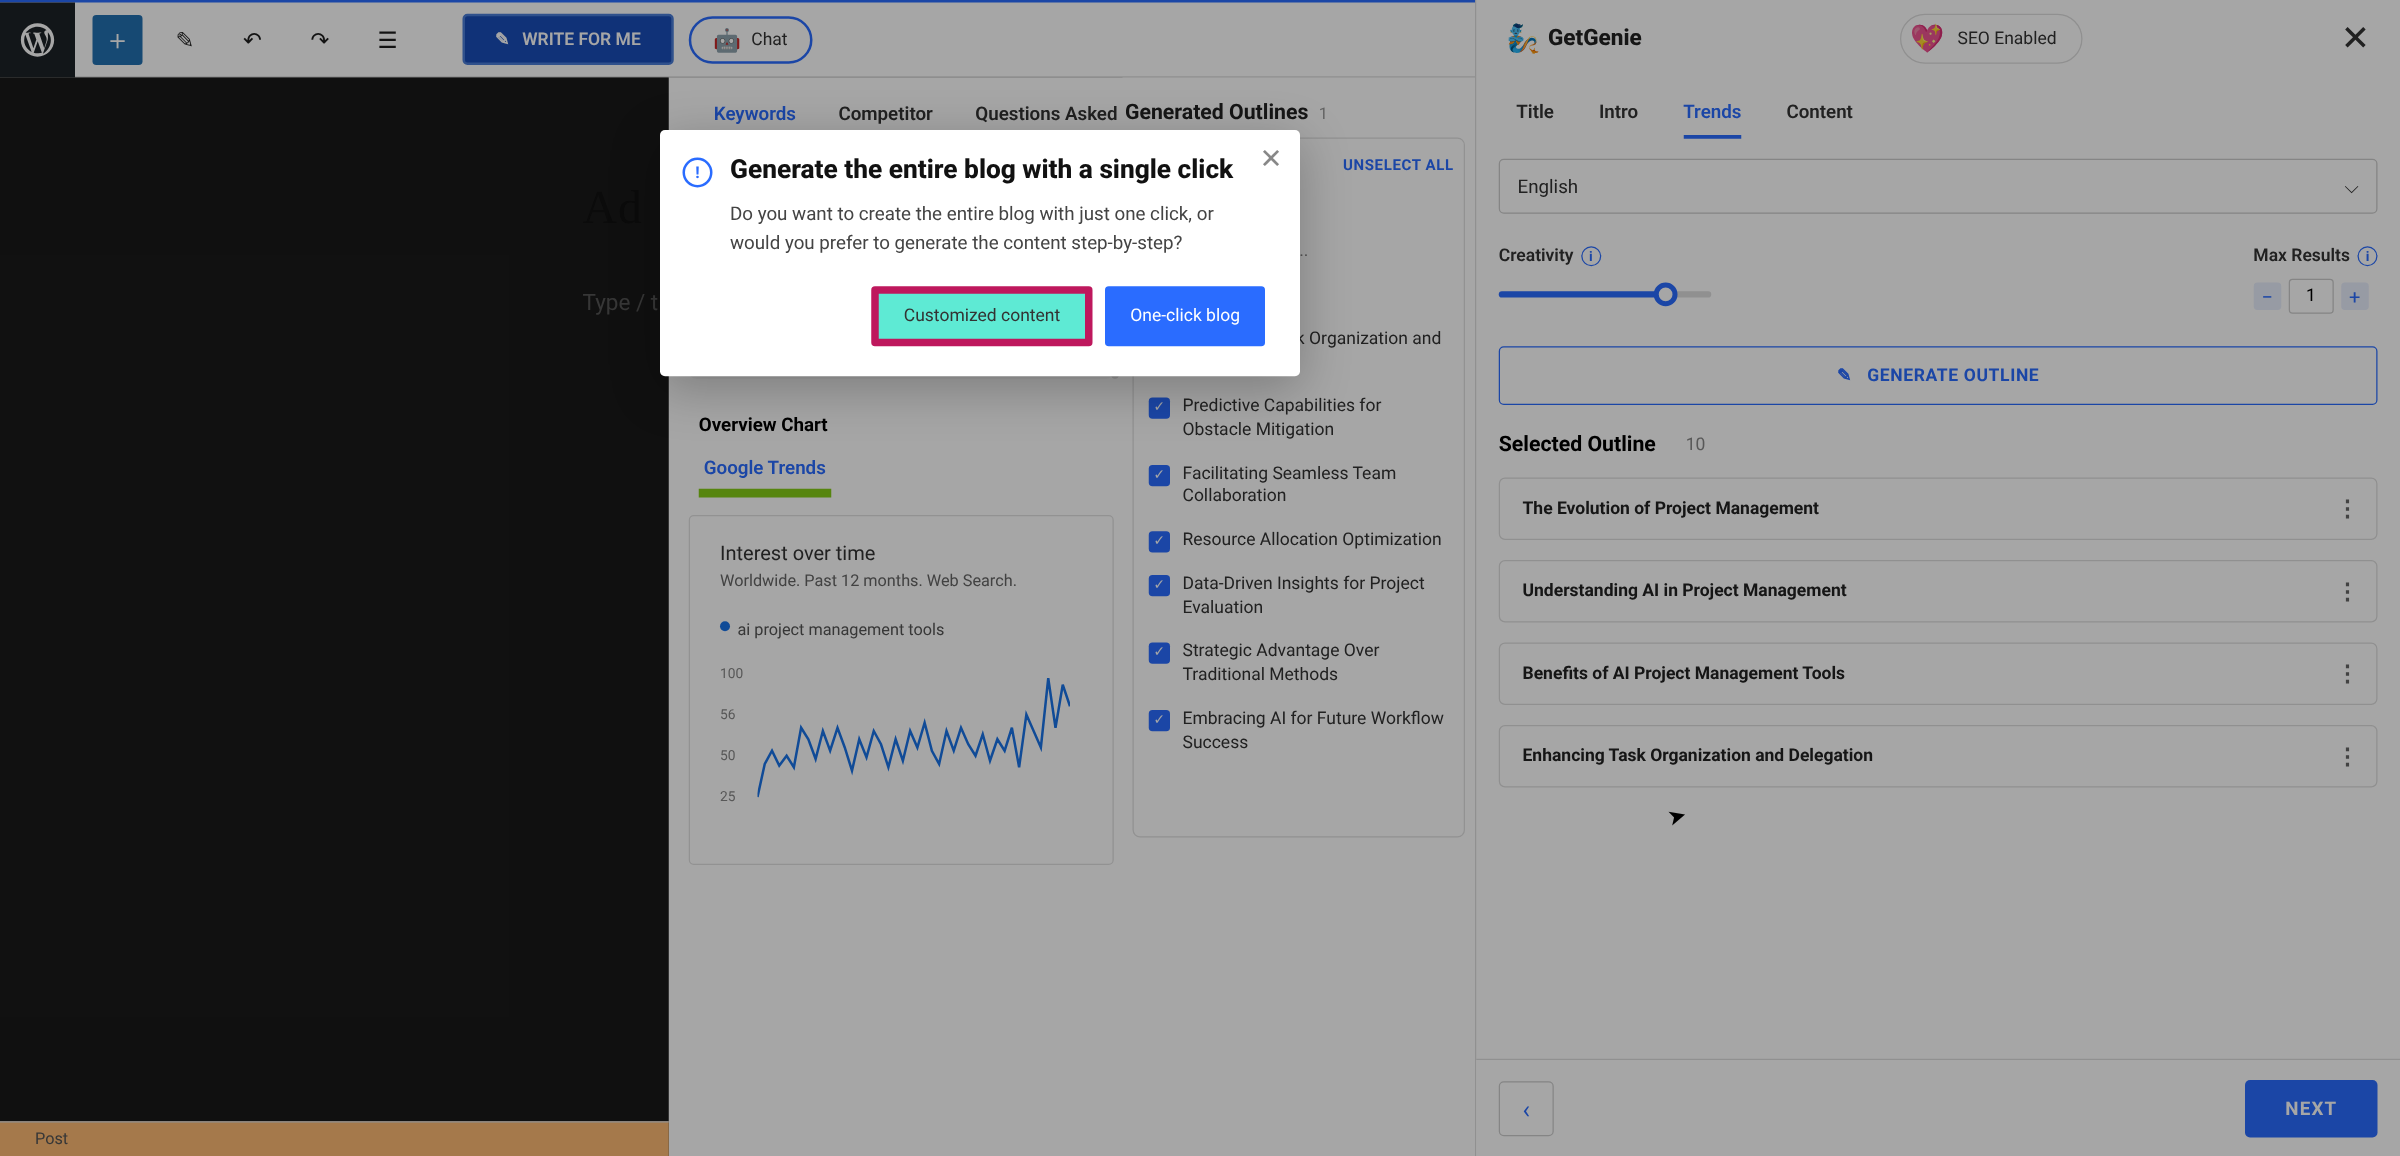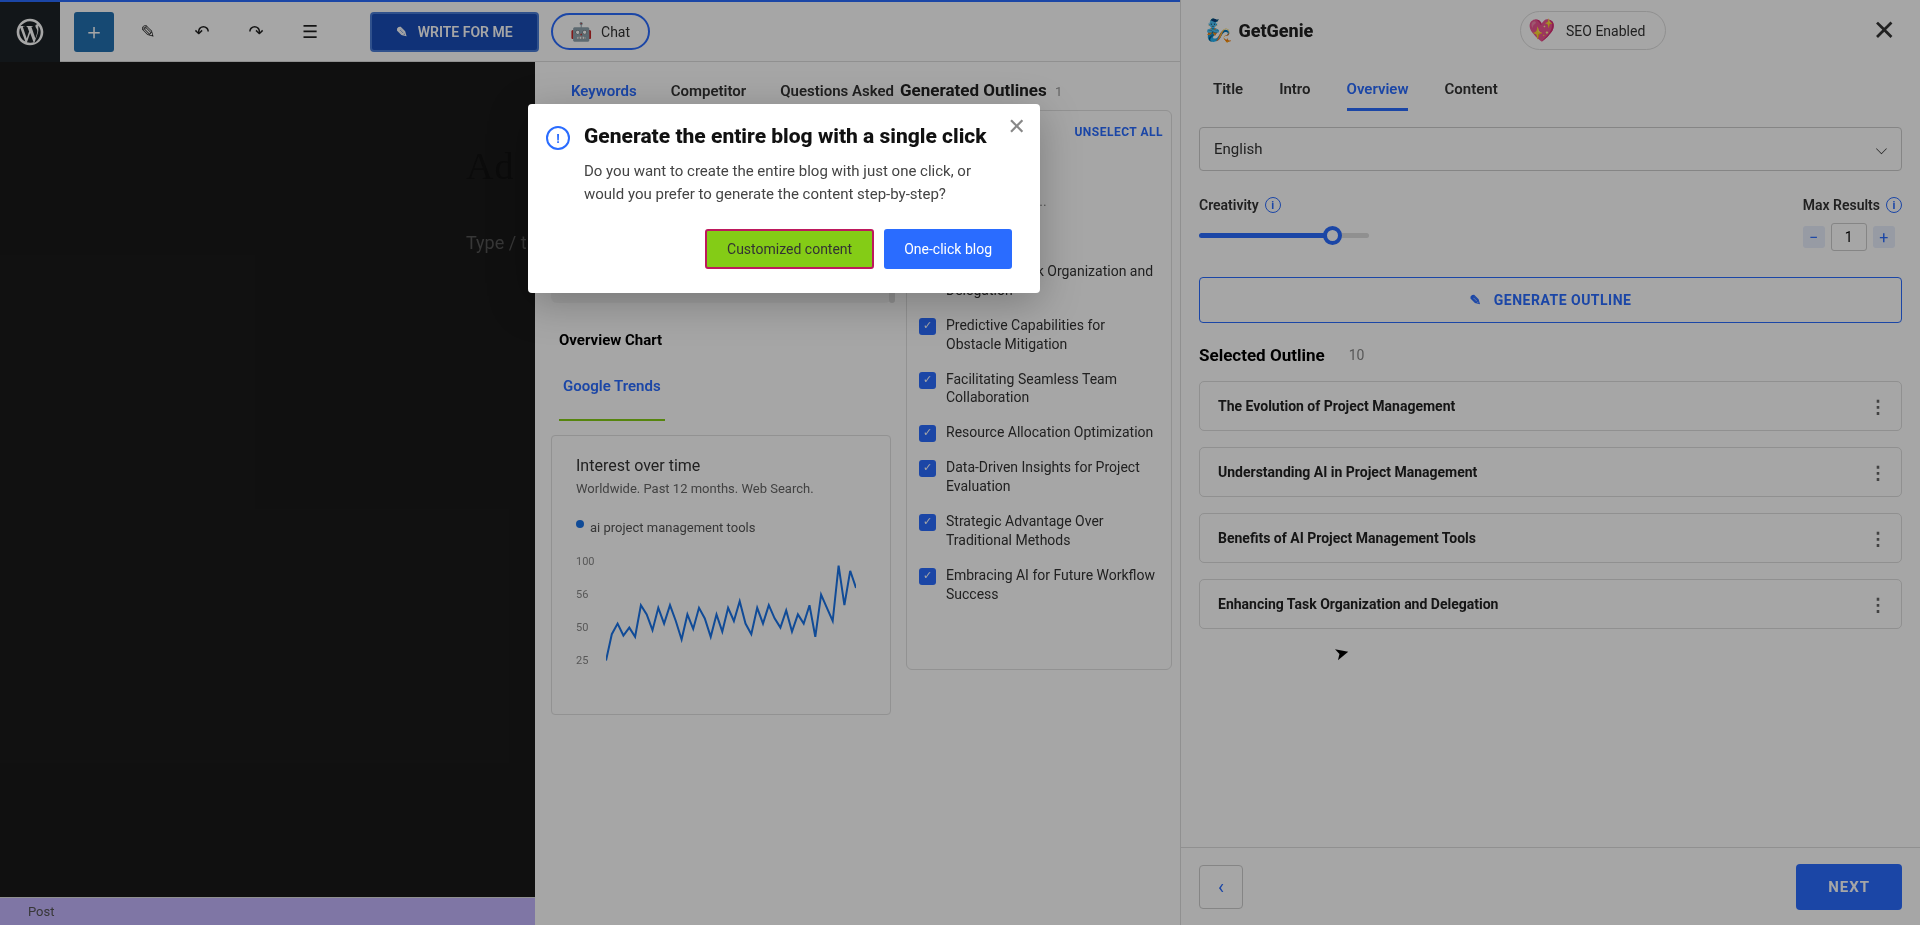--- a/index.html
+++ b/index.html
@@ -27,21 +27,21 @@
 .mid-tab { color: #333; cursor: pointer; padding-bottom: 6px; }
 .mid-tab.active { color: #2a6cff; border-bottom: 3px solid #2a6cff; }
 
 .stat-box { margin-top: 80px; background: #f5f5f5; border-radius: 6px; padding: 14px 20px 18px; width: 340px; position: relative; }
 .stat-row { display: flex; justify-content: space-between; padding: 10px 0; font-size: 14px; color: #333; }
 .stat-row .val { font-weight: 700; }
 .stat-scroll { position: absolute; right: -4px; top: 0; bottom: 0; width: 6px; background: #ddd; border-radius: 3px; }
 .stat-thumb { width: 100%; height: 50px; background: #999; border-radius: 3px; }
 
 .overview-label { margin-top: 28px; font-weight: 700; font-size: 15px; padding-left: 8px; }
-.trends-tab { display: inline-block; margin-top: 28px; color: #2a6cff; font-weight: 600; font-size: 15px; padding: 0 4px 24px 4px; border-bottom: 2px solid #84cc16; margin-left: 8px; }
+.trends-tab { display: inline-block; margin-top: 16px; color: #2a6cff; font-weight: 600; font-size: 15px; padding: 0 4px 8px 4px; border-bottom: 7px solid #84cc16; margin-left: 8px; }
 .trends-box { margin-top: 14px; border: 1px solid #e0e0e0; border-radius: 4px; padding: 20px 24px; width: 340px; height: 280px; }
 .trends-title { font-size: 16px; color: #333; margin-bottom: 6px; }
 .trends-sub { font-size: 13px; color: #666; }
 .legend { margin-top: 24px; font-size: 13px; color: #555; display: flex; align-items: flex-start; gap: 6px; }
 .legend-dot { width: 8px; height: 8px; border-radius: 50%; background: #1a73e8; }
 .chart { position: relative; margin-top: 20px; height: 150px; }
 .ytick { position: absolute; left: 0; font-size: 11px; color: #888; }
 .chart svg { position: absolute; left: 30px; top: 0; }
 
 
@@ -89,31 +89,31 @@
 .sel-head .cnt { font-size: 14px; color: #888; font-weight: 400; }
 
 .sel-item { margin-top: 16px; border: 1px solid #ddd; border-radius: 5px; padding: 16px 40px 16px 18px; font-size: 14px; font-weight: 700; color: #222; position: relative; }
 .sel-item .dots { position: absolute; right: 14px; top: 50%; transform: translateY(-50%); font-size: 18px; color: #666; }
 
 .rp-footer { position: absolute; bottom: 0; left: 0; right: 0; height: 78px; border-top: 1px solid #ddd; display: flex; align-items: center; justify-content: space-between; padding: 0 18px; background: #fff; }
 .back-btn { width: 44px; height: 44px; border: 1px solid #ccc; border-radius: 4px; display: flex; align-items: center; justify-content: center; color: #2a6cff; font-size: 20px; }
 .next-btn { background: #2a6cff; color: #fff; border-radius: 4px; padding: 14px 32px; font-weight: 700; letter-spacing: 1px; font-size: 15px; }
 
 
-.wp-footer { position: absolute; bottom: 0; left: 0; height: 28px; background: #c4b5fd; width: 535px; font-size: 13px; color: #555; display: flex; align-items: center; padding-left: 28px; border-top: 1px solid #ddd; }
+.wp-footer { position: absolute; bottom: 0; left: 0; height: 28px; background: #fdba74; width: 535px; font-size: 13px; color: #555; display: flex; align-items: center; padding-left: 28px; border-top: 1px solid #ddd; }
 
 
 .modal-backdrop { position: absolute; inset: 0; background: rgba(0,0,0,0.35); }
 .modal { position: absolute; top: 104px; left: 528px; width: 512px; background: #fff; border-radius: 4px; padding: 20px 28px 24px 56px; box-shadow: 0 10px 40px rgba(0,0,0,0.25); }
 .modal-close { position: absolute; top: 10px; right: 14px; font-size: 22px; color: #888; cursor: pointer; }
 .modal-icon { position: absolute; left: 18px; top: 22px; width: 24px; height: 24px; border: 2px solid #2a6cff; border-radius: 50%; color: #2a6cff; display: flex; align-items: center; justify-content: center; font-size: 13px; font-weight: 700; }
 .modal-title { font-size: 21px; font-weight: 800; color: #111; }
 .modal-body { margin-top: 12px; font-size: 15px; color: #444; line-height: 1.5; }
 .modal-actions { margin-top: 24px; display: flex; justify-content: flex-end; gap: 10px; }
-.btn-sec { border: 2px solid #be185d; background: #84cc16; padding: 10px 20px; border-radius: 3px; font-size: 14px; color: #333; cursor: pointer; text-align: right; }
+.btn-sec { border: 6px solid #be185d; background: #5eead4; padding: 10px 20px; border-radius: 3px; font-size: 14px; color: #333; cursor: pointer; text-align: right; }
 .btn-pri { border: none; background: #2a6cff; color: #fff; padding: 10px 20px; border-radius: 3px; font-size: 14px; cursor: pointer; }
 
 .cursor { position: absolute; top: 642px; left: 1334px; font-size: 18px; color: #000; pointer-events: none; z-index: 1000; transform: rotate(-15deg); }
 </style>
 </head>
 <body>
 
 <div class="toolbar">
   <div class="wp-logo">
     <svg viewBox="0 0 24 24">
@@ -249,21 +249,21 @@
     </div>
     <div class="seo-pill">
       <span class="seo-em">💖</span>
       <span>SEO Enabled</span>
     </div>
     <div class="close-x">✕</div>
   </div>
   <div class="rp-tabs">
     <div class="rp-tab">Title</div>
     <div class="rp-tab">Intro</div>
-    <div class="rp-tab active">Overview</div>
+    <div class="rp-tab active">Trends</div>
     <div class="rp-tab">Content</div>
   </div>
   <div class="rp-body">
     <div class="lang-select">
       <span>English</span>
       <span>⌵</span>
     </div>
     <div class="ctrl-row">
       <div class="ctrl">
         <div class="ctrl-label">

